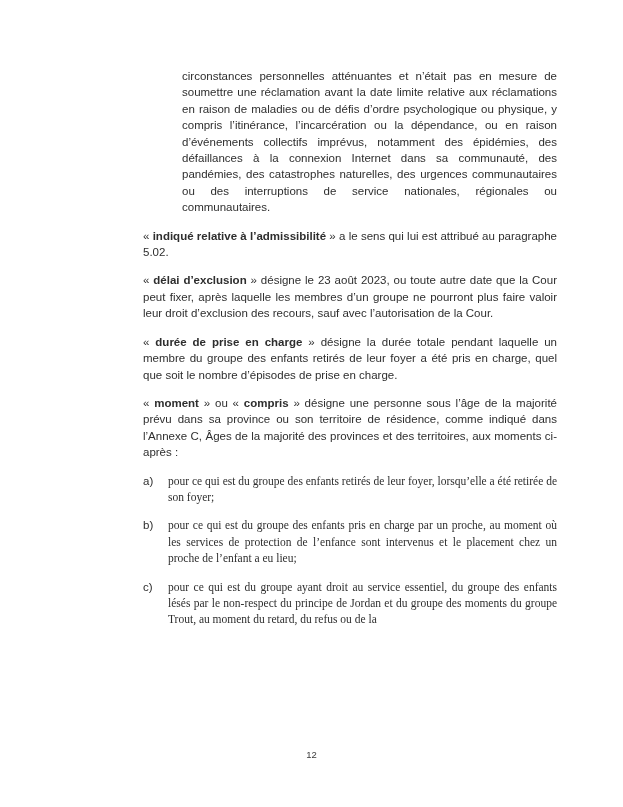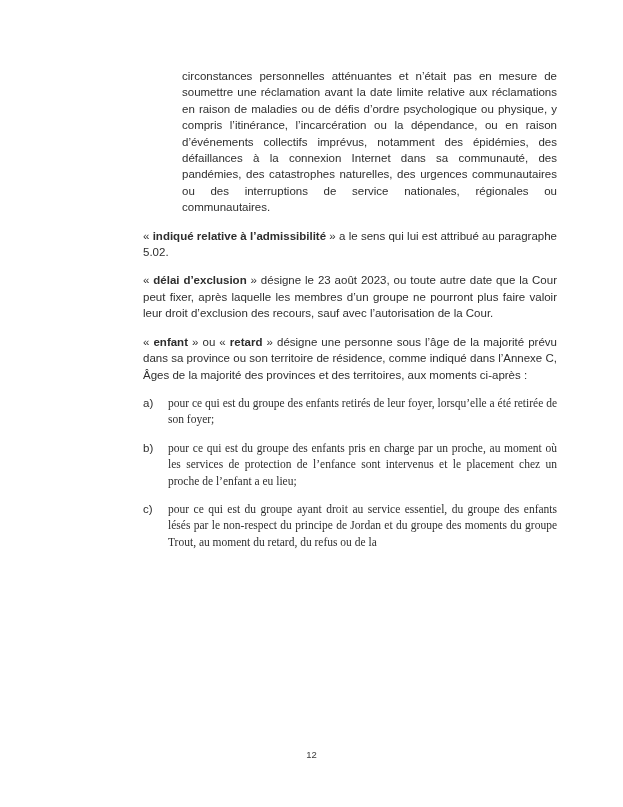--- a/index.html
+++ b/index.html
@@ -63,22 +63,23 @@
 <div class="page">
   <div class="content">
 
     <p class="para indent">circonstances personnelles atténuantes et n’était pas en mesure de soumettre une réclamation avant la date limite relative aux réclamations en raison de maladies ou de défis d’ordre psychologique ou physique, y compris l’itinérance, l’incarcération ou la dépendance, ou en raison d’événements collectifs imprévus, notamment des épidémies, des défaillances à la connexion Internet dans sa communauté, des pandémies, des catastrophes naturelles, des urgences communautaires ou des interruptions de service nationales, régionales ou communautaires.</p>
 
     <p class="para"><span>« </span><span class="term">indiqué relative à l’admissibilité</span><span> » a le sens qui lui est attribué au paragraphe 5.02.</span></p>
 
     <p class="para"><span>« </span><span class="term">délai d’exclusion</span><span> » désigne le 23 août 2023, ou toute autre date que la Cour peut fixer, après laquelle les membres d’un groupe ne pourront plus faire valoir leur droit d’exclusion des recours, sauf avec l’autorisation de la Cour.</span></p>
 
 
+    <p class="para"><span>« </span><span class="term">durée de prise en charge</span><span> » désigne la durée totale pendant laquelle un membre du groupe des enfants retirés de leur foyer a été pris en charge, quel que soit le nombre d’épisodes de prise en charge.</span></p>
 
-    <p class="para"><span>« </span><span class="term">enfant</span><span> » ou « </span><span class="term">retard</span><span> » désigne une personne sous l’âge de la majorité prévu dans sa province ou son territoire de résidence, comme indiqué dans l’Annexe C, Âges de la majorité des provinces et des territoires, aux moments ci-après :</span></p>
+    <p class="para"><span>« </span><span class="term">moment</span><span> » ou « </span><span class="term">compris</span><span> » désigne une personne sous l’âge de la majorité prévu dans sa province ou son territoire de résidence, comme indiqué dans l’Annexe C, Âges de la majorité des provinces et des territoires, aux moments ci-après :</span></p>
 
     <div class="list-item">
       <span class="list-marker">a)</span>
       <p class="list-text">pour ce qui est du groupe des enfants retirés de leur foyer, lorsqu’elle a été retirée de son foyer;</p>
     </div>
 
     <div class="list-item">
       <span class="list-marker">b)</span>
       <p class="list-text">pour ce qui est du groupe des enfants pris en charge par un proche, au moment où les services de protection de l’enfance sont intervenus et le placement chez un proche de l’enfant a eu lieu;</p>
     </div>

